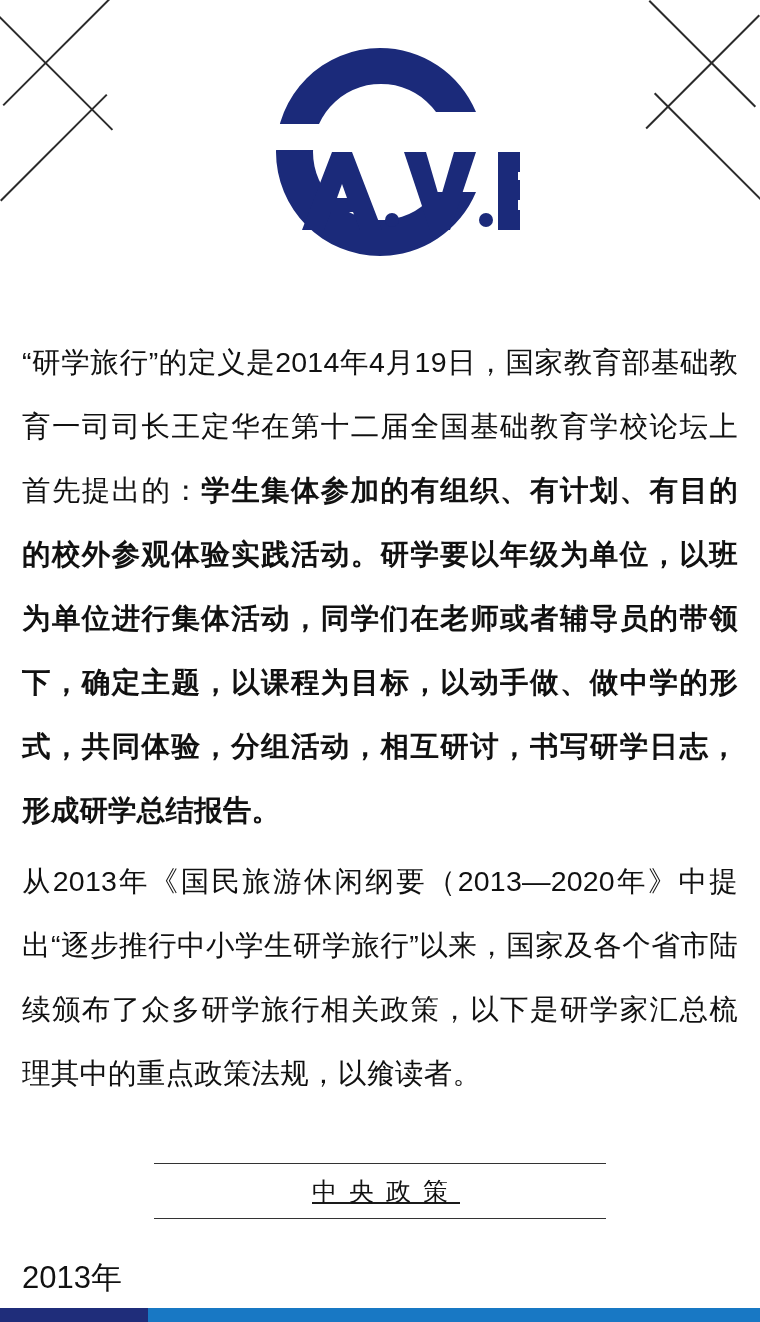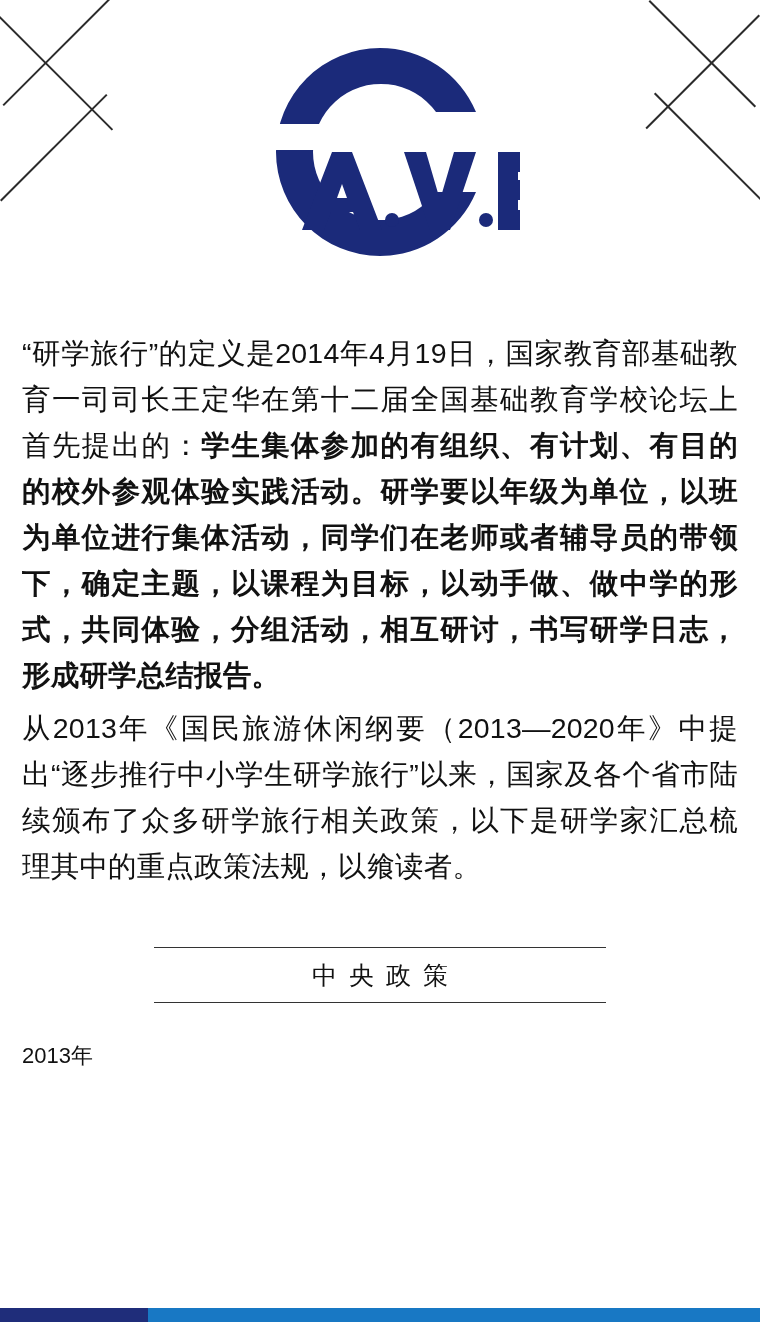--- a/index.html
+++ b/index.html
@@ -53,38 +53,39 @@
   .logo svg { display: block; }
 
   
   .content {
     padding: 0 22px;
     box-sizing: border-box;
     width: 760px;
   }
   .para {
     font-size: 28.5px;
-    line-height: 46px;
+    line-height: 64px;
     letter-spacing: 0.2px;
     text-align: justify;
     color: #111111;
     margin: 0;
   }
   .para .bold {
     font-weight: bold;
   }
   .para-2 {
     margin-top: 7px;
   }
 
   
   .section-head {
     margin-top: 58px;
     display: flex;
     justify-content: center;
+    text-decoration: underline;
   }
   .section-box {
     width: 452px;
     border-top: 1.5px solid #333;
     border-bottom: 1.5px solid #333;
     height: 54px;
     display: flex;
     align-items: center;
     justify-content: center;
   }
@@ -92,21 +93,21 @@
     font-size: 25px;
     letter-spacing: 12px;
     text-indent: 12px;
     color: #111;
   }
 
   
   .year {
     margin-top: 38px;
     padding-left: 22px;
-    font-size: 22px;
+    font-size: 31px;
     color: #111;
   }
 
   
   .bottom-bars {
     position: absolute;
     left: 0;
     bottom: 0;
     width: 760px;
     height: 14px;

